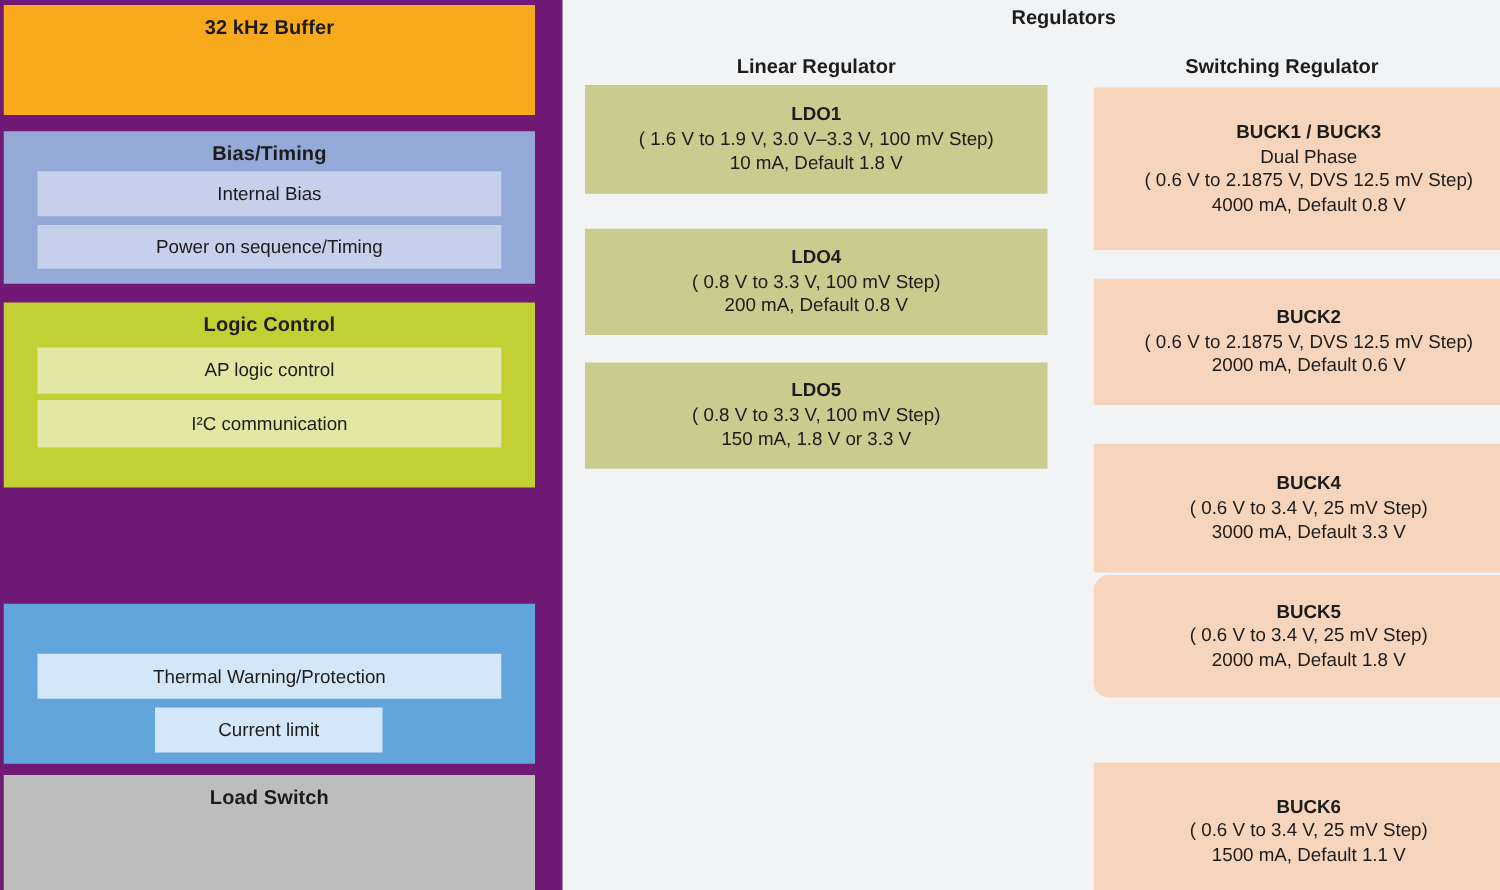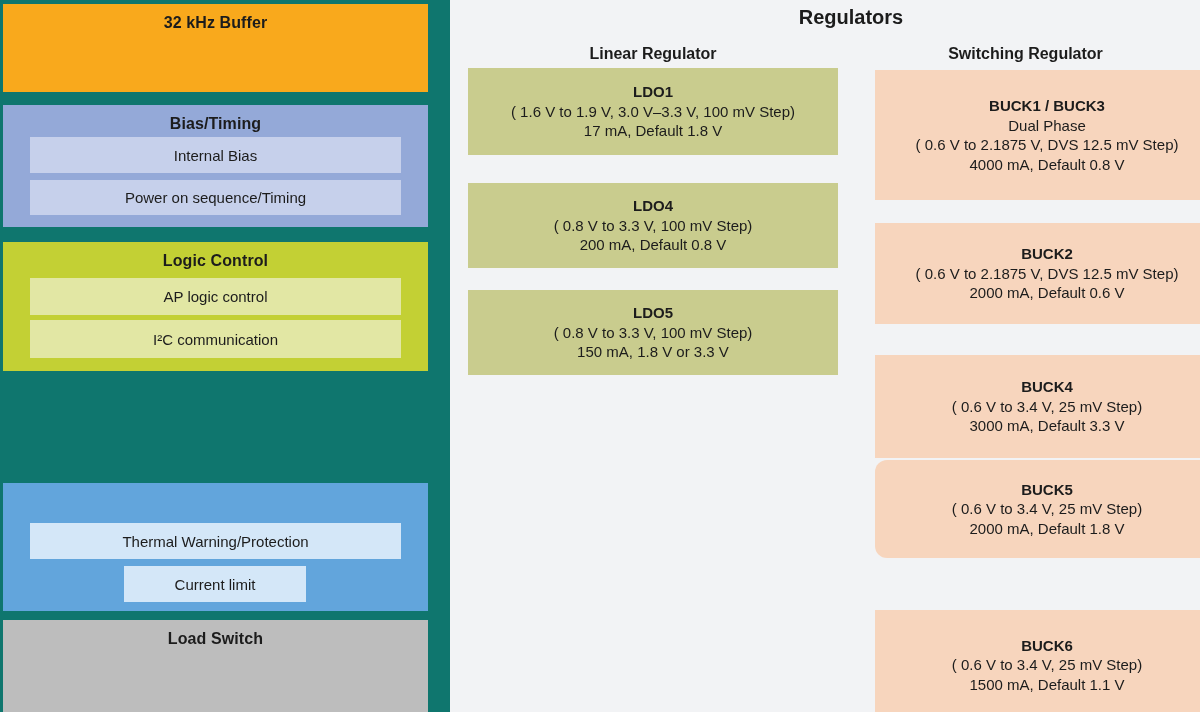--- a/index.html
+++ b/index.html
@@ -1,20 +1,20 @@
 <!DOCTYPE html>
 <html><head>
 <meta charset="utf-8">
 <style>
   * { margin: 0; padding: 0; box-sizing: border-box; }
   html, body { background: #ffffff; }
   body { font-family: "Liberation Sans", sans-serif; color: #1c1c1c; }
   #stage {
     position: relative; width: 1200px; height: 712px;
-    background: #0f766e; overflow: hidden;
+    background: #701a75; overflow: hidden;
   }
 
   
   .block {
     position: absolute; left: 3px; width: 425px;
   }
   .block-title {
     position: absolute; top: 10px; left: 0; right: 0;
     text-align: center; font-weight: bold; font-size: 16px;
     letter-spacing: 0.1px;
@@ -25,21 +25,21 @@
     font-size: 15px; text-align: center;
   }
   .block-item.narrow { left: 121px; width: 182px; }
 
   
   #regulators-panel {
     position: absolute; left: 450px; top: 0; width: 750px; height: 712px;
   }
   .panel-title {
     position: absolute; top: 6px; left: 52px; right: 0;
-    text-align: center; font-weight: bold; font-size: 20px;
+    text-align: center; font-weight: bold; font-size: 16px;
   }
   .col-header {
     position: absolute; top: 45px; text-align: center;
     font-weight: bold; font-size: 16px;
   }
   .col-header.linear { left: 18px; width: 370px; }
   .col-header.switching { left: 408px; width: 335px; }
 
   .reg-box {
     position: absolute; display: flex; flex-direction: column;
@@ -58,21 +58,21 @@
   <div class="block" style="top: 4px; height: 88px; background-color: rgb(249, 169, 28);">
     <div class="block-title">32 kHz Buffer</div>
   </div>
 
   <div class="block" style="top: 105px; height: 122px; background-color: rgb(148, 169, 216);">
     <div class="block-title">Bias/Timing</div>
     <div class="block-item" style="top: 32px; height: 36px; background-color: rgb(198, 208, 235);">Internal Bias</div>
     <div class="block-item" style="top: 75px; height: 35px; background-color: rgb(198, 208, 235);">Power on sequence/Timing</div>
   </div>
 
-  <div class="block" style="top: 242px; height: 129px; background-color: rgb(195, 208, 52);">
+  <div class="block" style="top: 242px; height: 148px; background-color: rgb(195, 208, 52);">
     <div class="block-title">Logic Control</div>
     <div class="block-item" style="top: 36px; height: 37px; background-color: rgb(226, 231, 164);">AP logic control</div>
     <div class="block-item" style="top: 78px; height: 38px; background-color: rgb(226, 231, 164);">I²C communication</div>
   </div>
 
 
   <div class="block" style="top: 483px; height: 128px; background-color: rgb(98, 165, 220);">
     <div class="block-item" style="top: 40px; height: 36px; background-color: rgb(212, 231, 248);">Thermal Warning/Protection</div>
     <div class="block-item narrow" style="top: 83px; height: 36px; background-color: rgb(212, 231, 248);">Current limit</div>
   </div>
@@ -84,21 +84,21 @@
   <div id="regulators-panel" style="background-color: rgb(242, 243, 245);">
 
     <div class="panel-title">Regulators</div>
 
     <div class="col-header linear">Linear Regulator</div>
     <div class="col-header switching">Switching Regulator</div>
 
     <div class="reg-box linear" style="top: 68px; height: 87px; background-color: rgb(201, 204, 142);">
       <div class="reg-name">LDO1</div>
       <div>( 1.6 V to 1.9 V, 3.0 V–3.3 V, 100 mV Step)</div>
-      <div>17 mA, Default 1.8 V</div>
+      <div>10 mA, Default 1.8 V</div>
     </div>
 
     <div class="reg-box linear" style="top: 183px; height: 85px; background-color: rgb(201, 204, 142);">
       <div class="reg-name">LDO4</div>
       <div>( 0.8 V to 3.3 V, 100 mV Step)</div>
       <div>200 mA, Default 0.8 V</div>
     </div>
 
     <div class="reg-box linear" style="top: 290px; height: 85px; background-color: rgb(201, 204, 142);">
       <div class="reg-name">LDO5</div>

